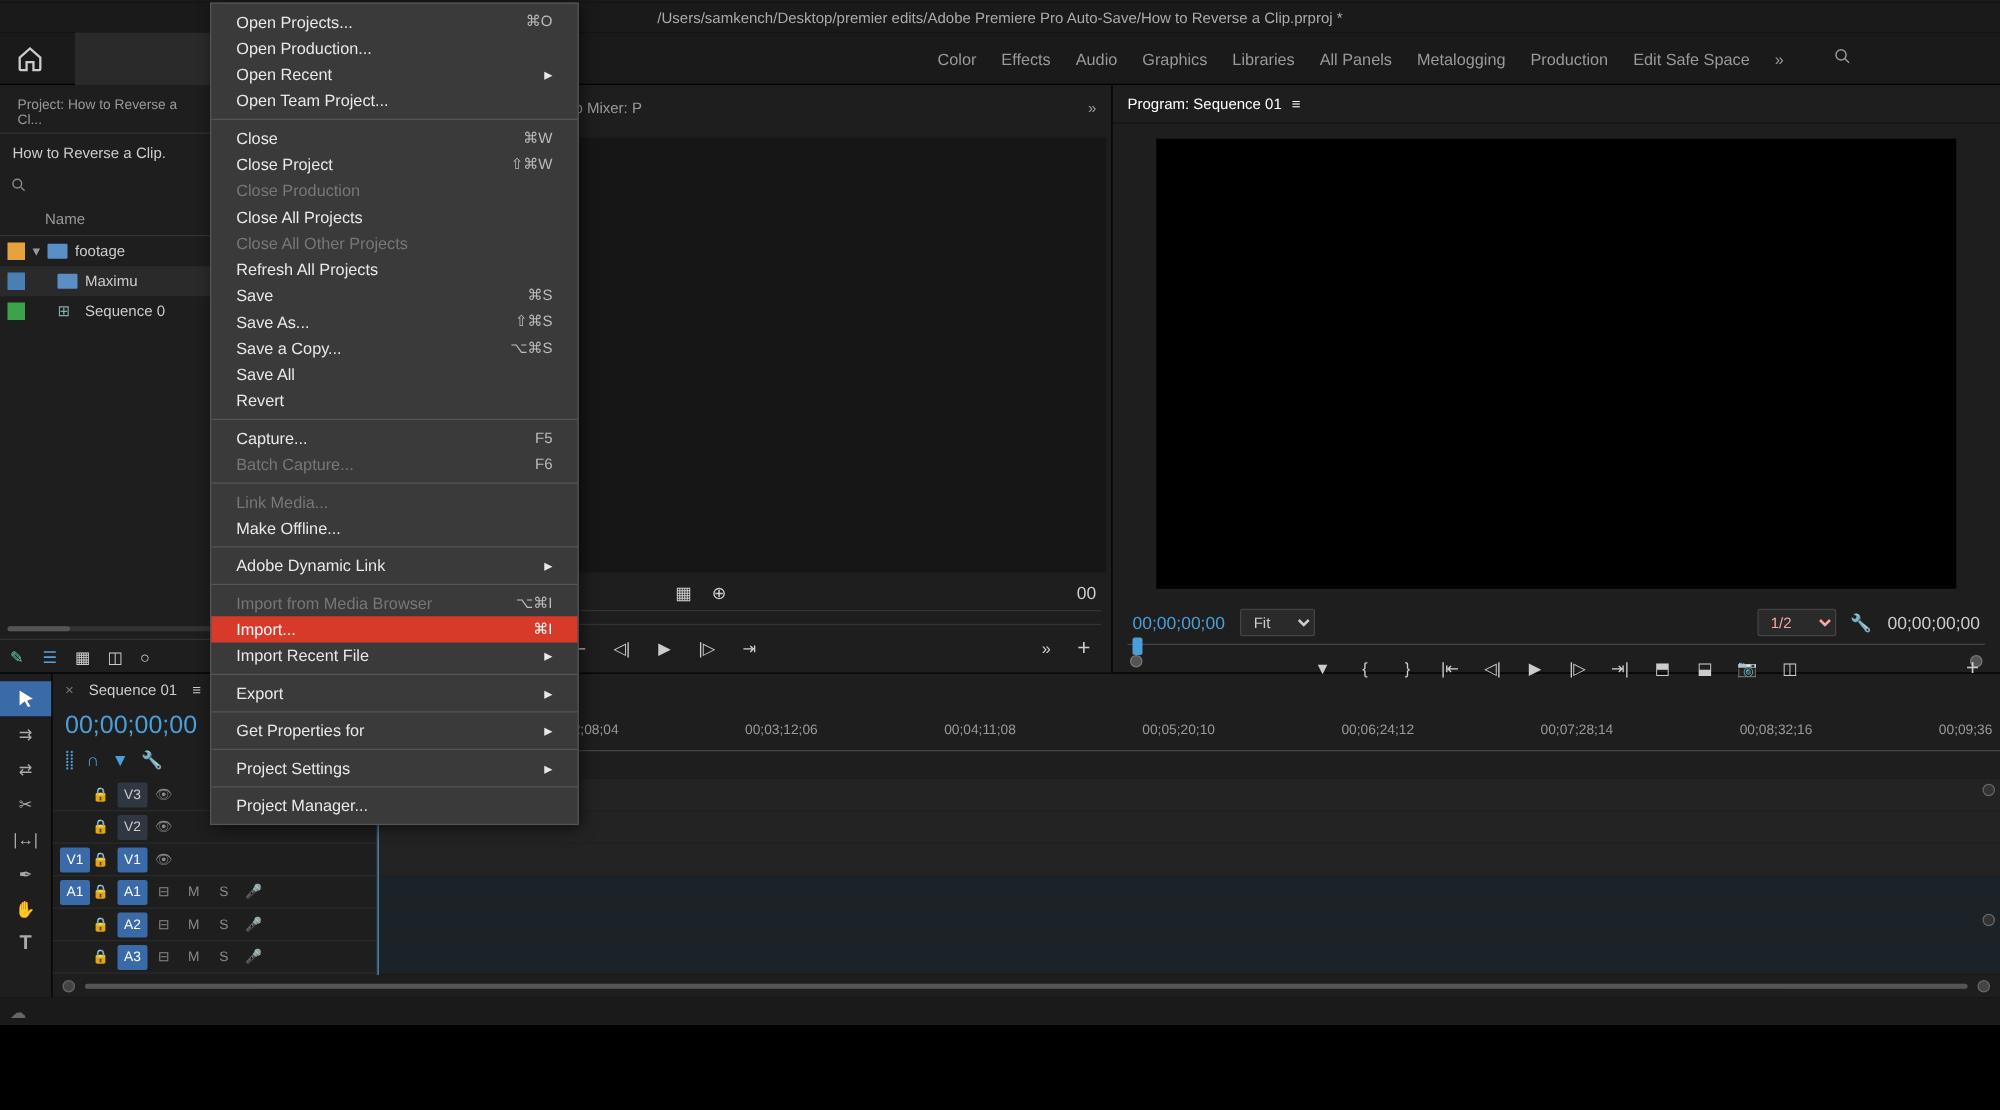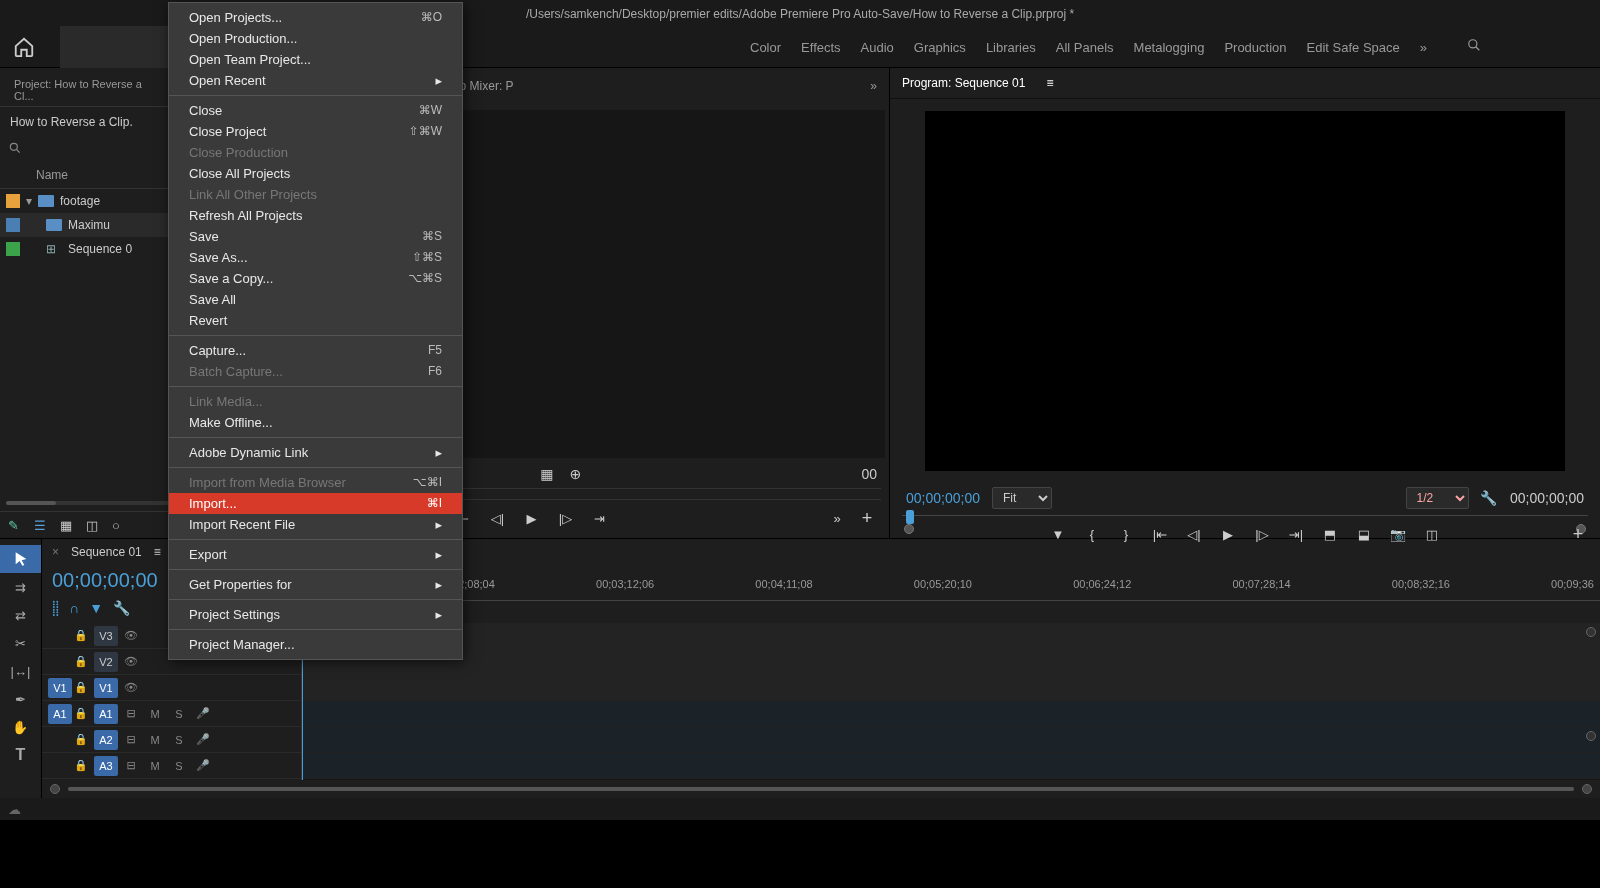--- a/index.html
+++ b/index.html
@@ -35,21 +35,21 @@
 .center-tabs span { white-space: nowrap; }
 .expand-icon { margin-left: auto; }
 .source-monitor { flex: 1; background: #161616; margin: 4px; }
 .monitor-footer { display: flex; align-items: center; justify-content: space-between; padding: 4px 12px; font-size: 14px; }
 .tc-blue { color: #4a9fd8; }
 .timeline-bar { height: 12px; border-top: 1px solid #333; border-bottom: 1px solid #333; margin: 2px 8px; }
 .transport { display: flex; justify-content: center; gap: 18px; padding: 8px 0 12px; align-items: center; position: relative; }
 .transport span { width: 16px; height: 16px; display: flex; align-items: center; justify-content: center; color: #ccc; }
 .transport .add-btn { position: absolute; right: 14px; font-size: 18px; }
 .program-panel { width: 710px; background: #1e1e1e; display: flex; flex-direction: column; }
-.program-header { padding: 8px 12px; font-size: 12px; color: #fff; display: flex; gap: 21px; align-items: center; border-bottom: 1px solid #111; }
+.program-header { padding: 8px 12px; font-size: 12px; color: #fff; display: flex; gap: 8px; align-items: center; border-bottom: 1px solid #111; }
 .program-monitor { flex: 1; display: flex; justify-content: center; align-items: center; padding: 12px 20px; background: #1e1e1e; }
 .program-monitor-inner { width: 640px; height: 360px; background: #000; }
 .program-footer { display: flex; align-items: center; padding: 4px 16px; gap: 12px; font-size: 14px; }
 .fit-select { background: #2a2a2a; color: #ccc; border: 1px solid #444; padding: 2px 18px 2px 6px; font-size: 12px; border-radius: 2px; }
 .half-select { background: #2a2a2a; color: #fca5a5; border: 1px solid #444; padding: 2px 18px 2px 6px; font-size: 12px; border-radius: 2px; margin-left: auto; }
 .program-scrubber { margin: 2px 12px; height: 14px; position: relative; border-top: 1px solid #444; }
 .scrubber-handle { position: absolute; left: 4px; top: -6px; width: 8px; height: 14px; background: #4a9fd8; border-radius: 2px; }
 .scrubber-zoom { width: 10px; height: 10px; border: 1px solid #777; border-radius: 50%; position: absolute; left: 2px; top: 8px; background: #555; }
 .scrubber-zoom.right { left: auto; right: 2px; }
 .timeline-section { display: flex; height: 260px; background: #1e1e1e; border-top: 1px solid #000; }
@@ -382,43 +382,43 @@
 </div>
 
 <div class="dropdown" id="file-menu">
     <div class="item">
       <span>Open Projects...</span>
       <span class="shortcut">⌘O</span>
     </div>
     <div class="item">
       <span>Open Production...</span>
     </div>
+    <div class="item sub">
+      <span>Open Recent</span>
+    </div>
     <div class="item">
       <span>Open Team Project...</span>
-    </div>
-    <div class="item sub">
-      <span>Open Recent</span>
     </div>
     <div class="sep"></div>
     <div class="item">
       <span>Close</span>
       <span class="shortcut">⌘W</span>
     </div>
     <div class="item">
       <span>Close Project</span>
       <span class="shortcut">⇧⌘W</span>
     </div>
     <div class="item disabled">
       <span>Close Production</span>
     </div>
     <div class="item">
       <span>Close All Projects</span>
     </div>
     <div class="item disabled">
-      <span>Link All Other Projects</span>
+      <span>Close All Other Projects</span>
     </div>
     <div class="item">
       <span>Refresh All Projects</span>
     </div>
     <div class="item">
       <span>Save</span>
       <span class="shortcut">⌘S</span>
     </div>
     <div class="item">
       <span>Save As...</span>

